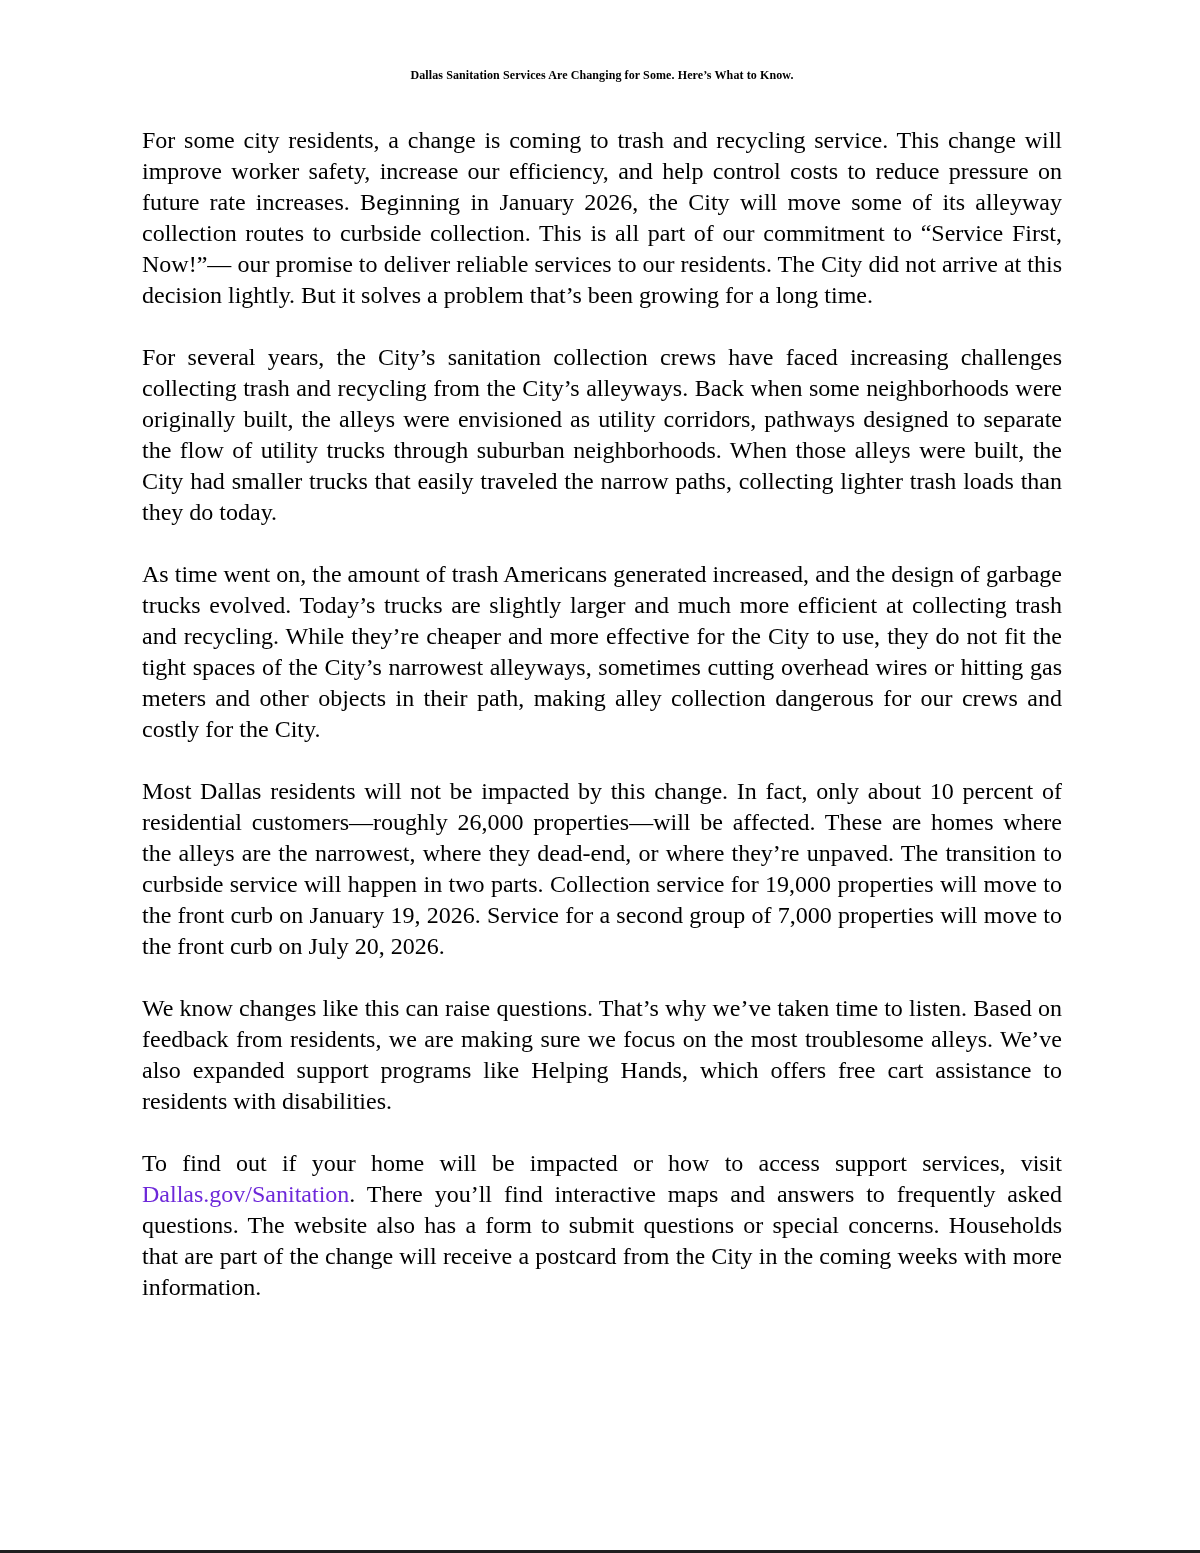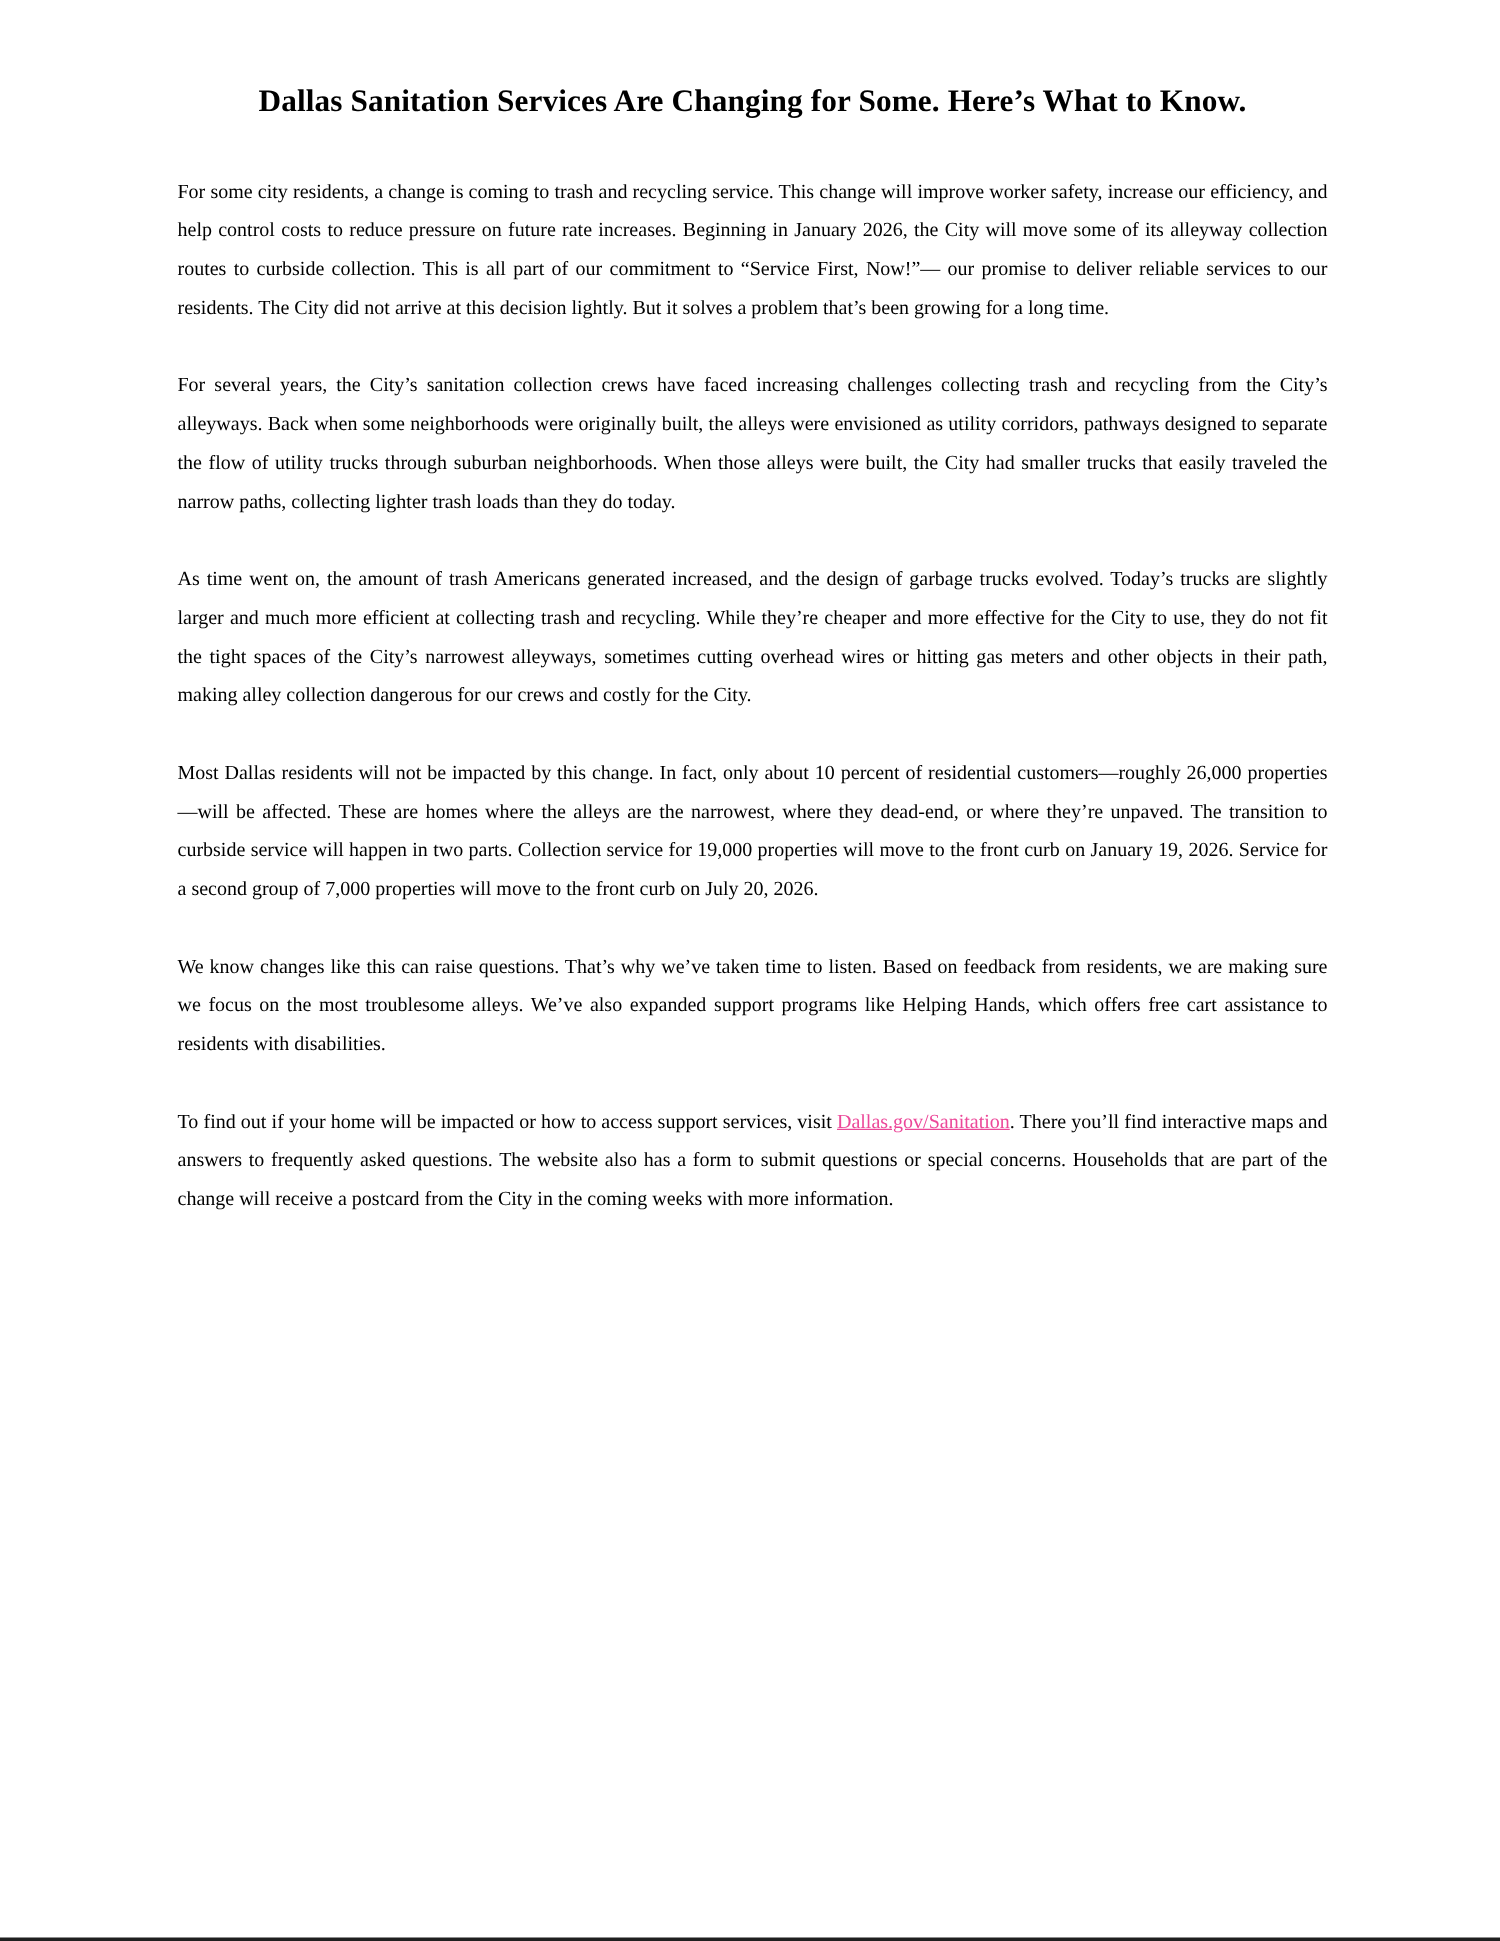--- a/index.html
+++ b/index.html
@@ -9,35 +9,34 @@
     height: 1553px;
     font-family: "Liberation Serif", serif;
     color: #000000;
     position: relative;
     overflow: hidden;
   }
   .page {
     padding: 68px 138px 0 142px;
   }
   .doc-title {
-    font-size: 25px;
+    font-size: 12px;
     font-weight: 700;
     text-align: center;
     margin-bottom: 42px;
     letter-spacing: 0.1px;
   }
   .para {
-    font-size: 16px;
+    font-size: 24px;
     line-height: 31px;
     text-align: justify;
     margin-bottom: 31px;
   }
   .hyperlink {
-    color: #ec4899;
-    text-decoration: underline;
+    color: #6d28d9;
     cursor: pointer;
   }
   .bottom-edge {
     position: absolute;
     left: 0;
     bottom: 0;
     width: 100%;
     height: 3px;
     background: #1f1f1f;
   }

